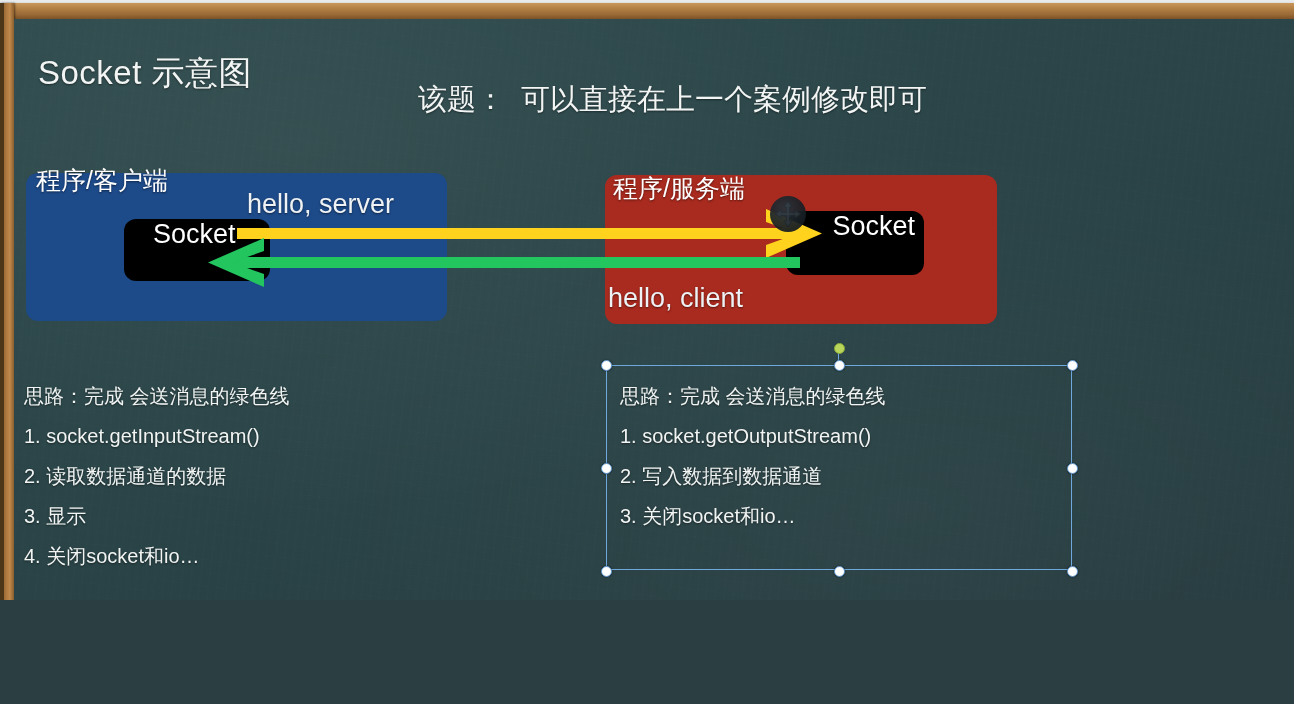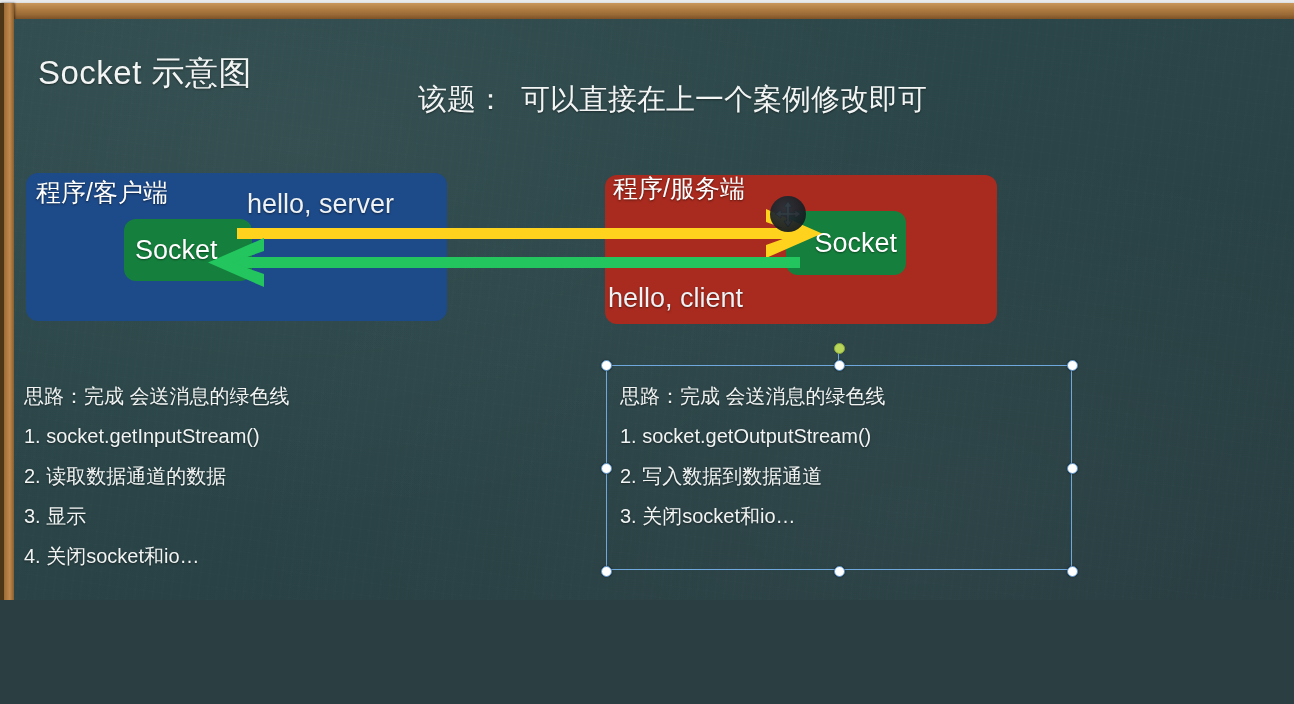--- a/index.html
+++ b/index.html
@@ -41,25 +41,25 @@
   #title{position:absolute;left:38px;top:51px;font-size:33px;letter-spacing:.5px;}
   #subtitle{position:absolute;left:418px;top:80px;font-size:29px;white-space:pre;}
 
   
   .panel{position:absolute;border-radius:12px;}
   #client-box{left:26px;top:173px;width:421px;height:148px;background:#1d4a89;}
   #server-box{left:605px;top:175px;width:392px;height:149px;background:#a92a1e;}
 
   .panel-label{position:absolute;font-size:25px;color:#ffffff;
                text-shadow:0 1px 2px rgba(0,0,0,.5);white-space:nowrap;}
-  #client-label{left:36px;top:176px;}
+  #client-label{left:36px;top:164px;}
   #server-label{left:613px;top:172px;}
 
-  .socket-box{position:absolute;background:#15803d;border-radius:12px;
-              display:flex;align-items:center;}
+  .socket-box{position:absolute;background:#000000;border-radius:12px;
+              display:flex;align-items:flex-start;padding-left:18px;}
   #client-socket{left:124px;top:219px;width:128px;height:62px;justify-content:flex-start;}
   #client-socket span{padding-left:11px;}
   #server-socket{left:786px;top:211px;width:120px;height:64px;justify-content:flex-end;}
   #server-socket span{padding-right:9px;}
   .socket-box span{font-size:27px;color:#ffffff;text-shadow:0 1px 2px rgba(0,0,0,.45);}
 
   .msg{position:absolute;font-size:27px;color:#eef2f4;
        text-shadow:0 1px 2px rgba(0,0,0,.5);white-space:nowrap;}
   #msg-server{left:247px;top:189px;}
   #msg-client{left:608px;top:283px;}

